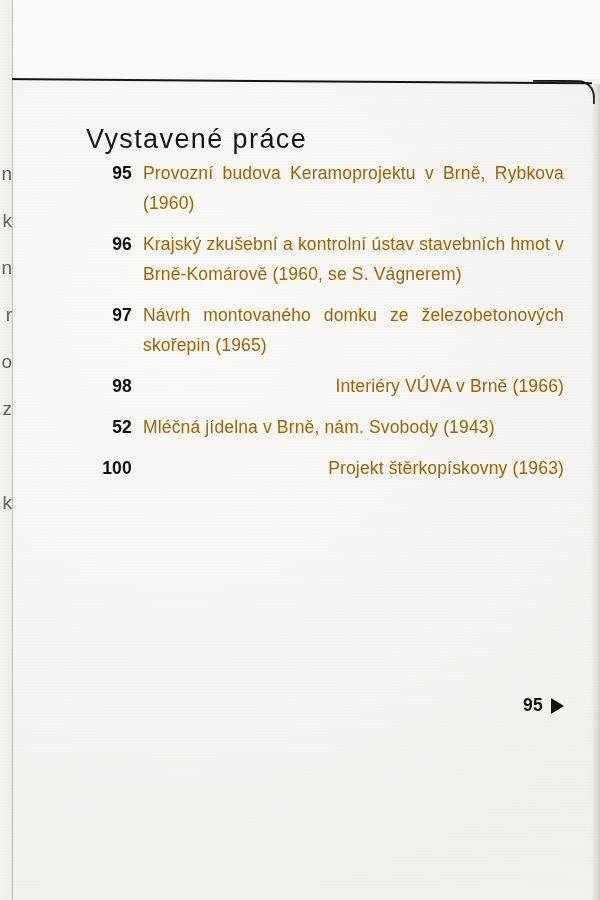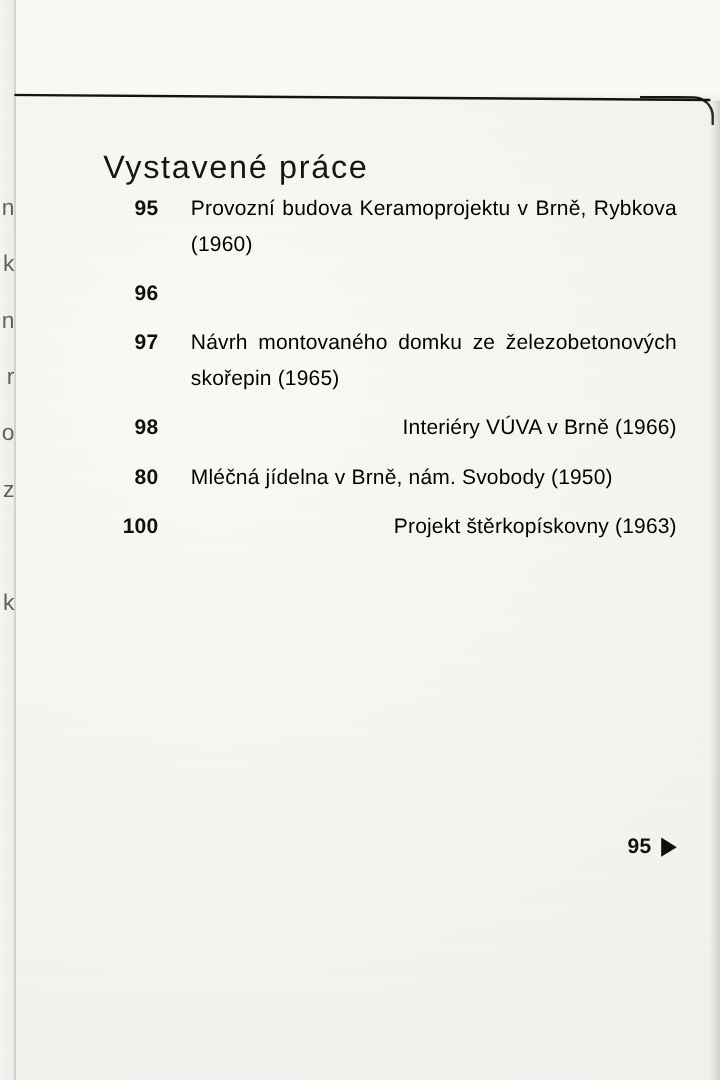--- a/index.html
+++ b/index.html
@@ -132,24 +132,24 @@
     text-align: right;
     font-size: 17.5px;
     font-weight: 700;
     line-height: 30px;
     color: #110f0c;
     letter-spacing: 0.2px;
   }
 
   .entry-text {
     flex: 1 1 auto;
-    margin-left: 27px;
+    margin-left: 11px;
     font-size: 17.5px;
     line-height: 30px;
-    color: #000000;
+    color: #a16207;
     text-align: justify;
     text-justify: inter-word;
     letter-spacing: 0.15px;
     hyphens: manual;
   }
   .entry-text.no-justify {
     text-align: right;
   }
 
   
@@ -214,35 +214,36 @@
 
     <div id="entry-list">
 
       <div class="entry">
         <div class="entry-number">95</div>
         <div class="entry-text">Provozní budova Keramoprojektu v Brně, Rybkova (1960)</div>
       </div>
 
       <div class="entry">
         <div class="entry-number">96</div>
+        <div class="entry-text">Krajský zkušební a kontrolní ústav stavebních hmot v Brně-Komárově (1960, se S. Vágnerem)</div>
       </div>
 
       <div class="entry">
         <div class="entry-number">97</div>
         <div class="entry-text">Návrh montovaného domku ze železobetonových skořepin (1965)</div>
       </div>
 
       <div class="entry">
         <div class="entry-number">98</div>
         <div class="entry-text no-justify">Interiéry VÚVA v Brně (1966)</div>
       </div>
 
       <div class="entry">
-        <div class="entry-number">80</div>
-        <div class="entry-text">Mléčná jídelna v Brně, nám. Svobody (1950)</div>
+        <div class="entry-number">52</div>
+        <div class="entry-text">Mléčná jídelna v Brně, nám. Svobody (1943)</div>
       </div>
 
       <div class="entry">
         <div class="entry-number">100</div>
         <div class="entry-text no-justify">Projekt štěrkopískovny (1963)</div>
       </div>
 
 
     </div>
 

